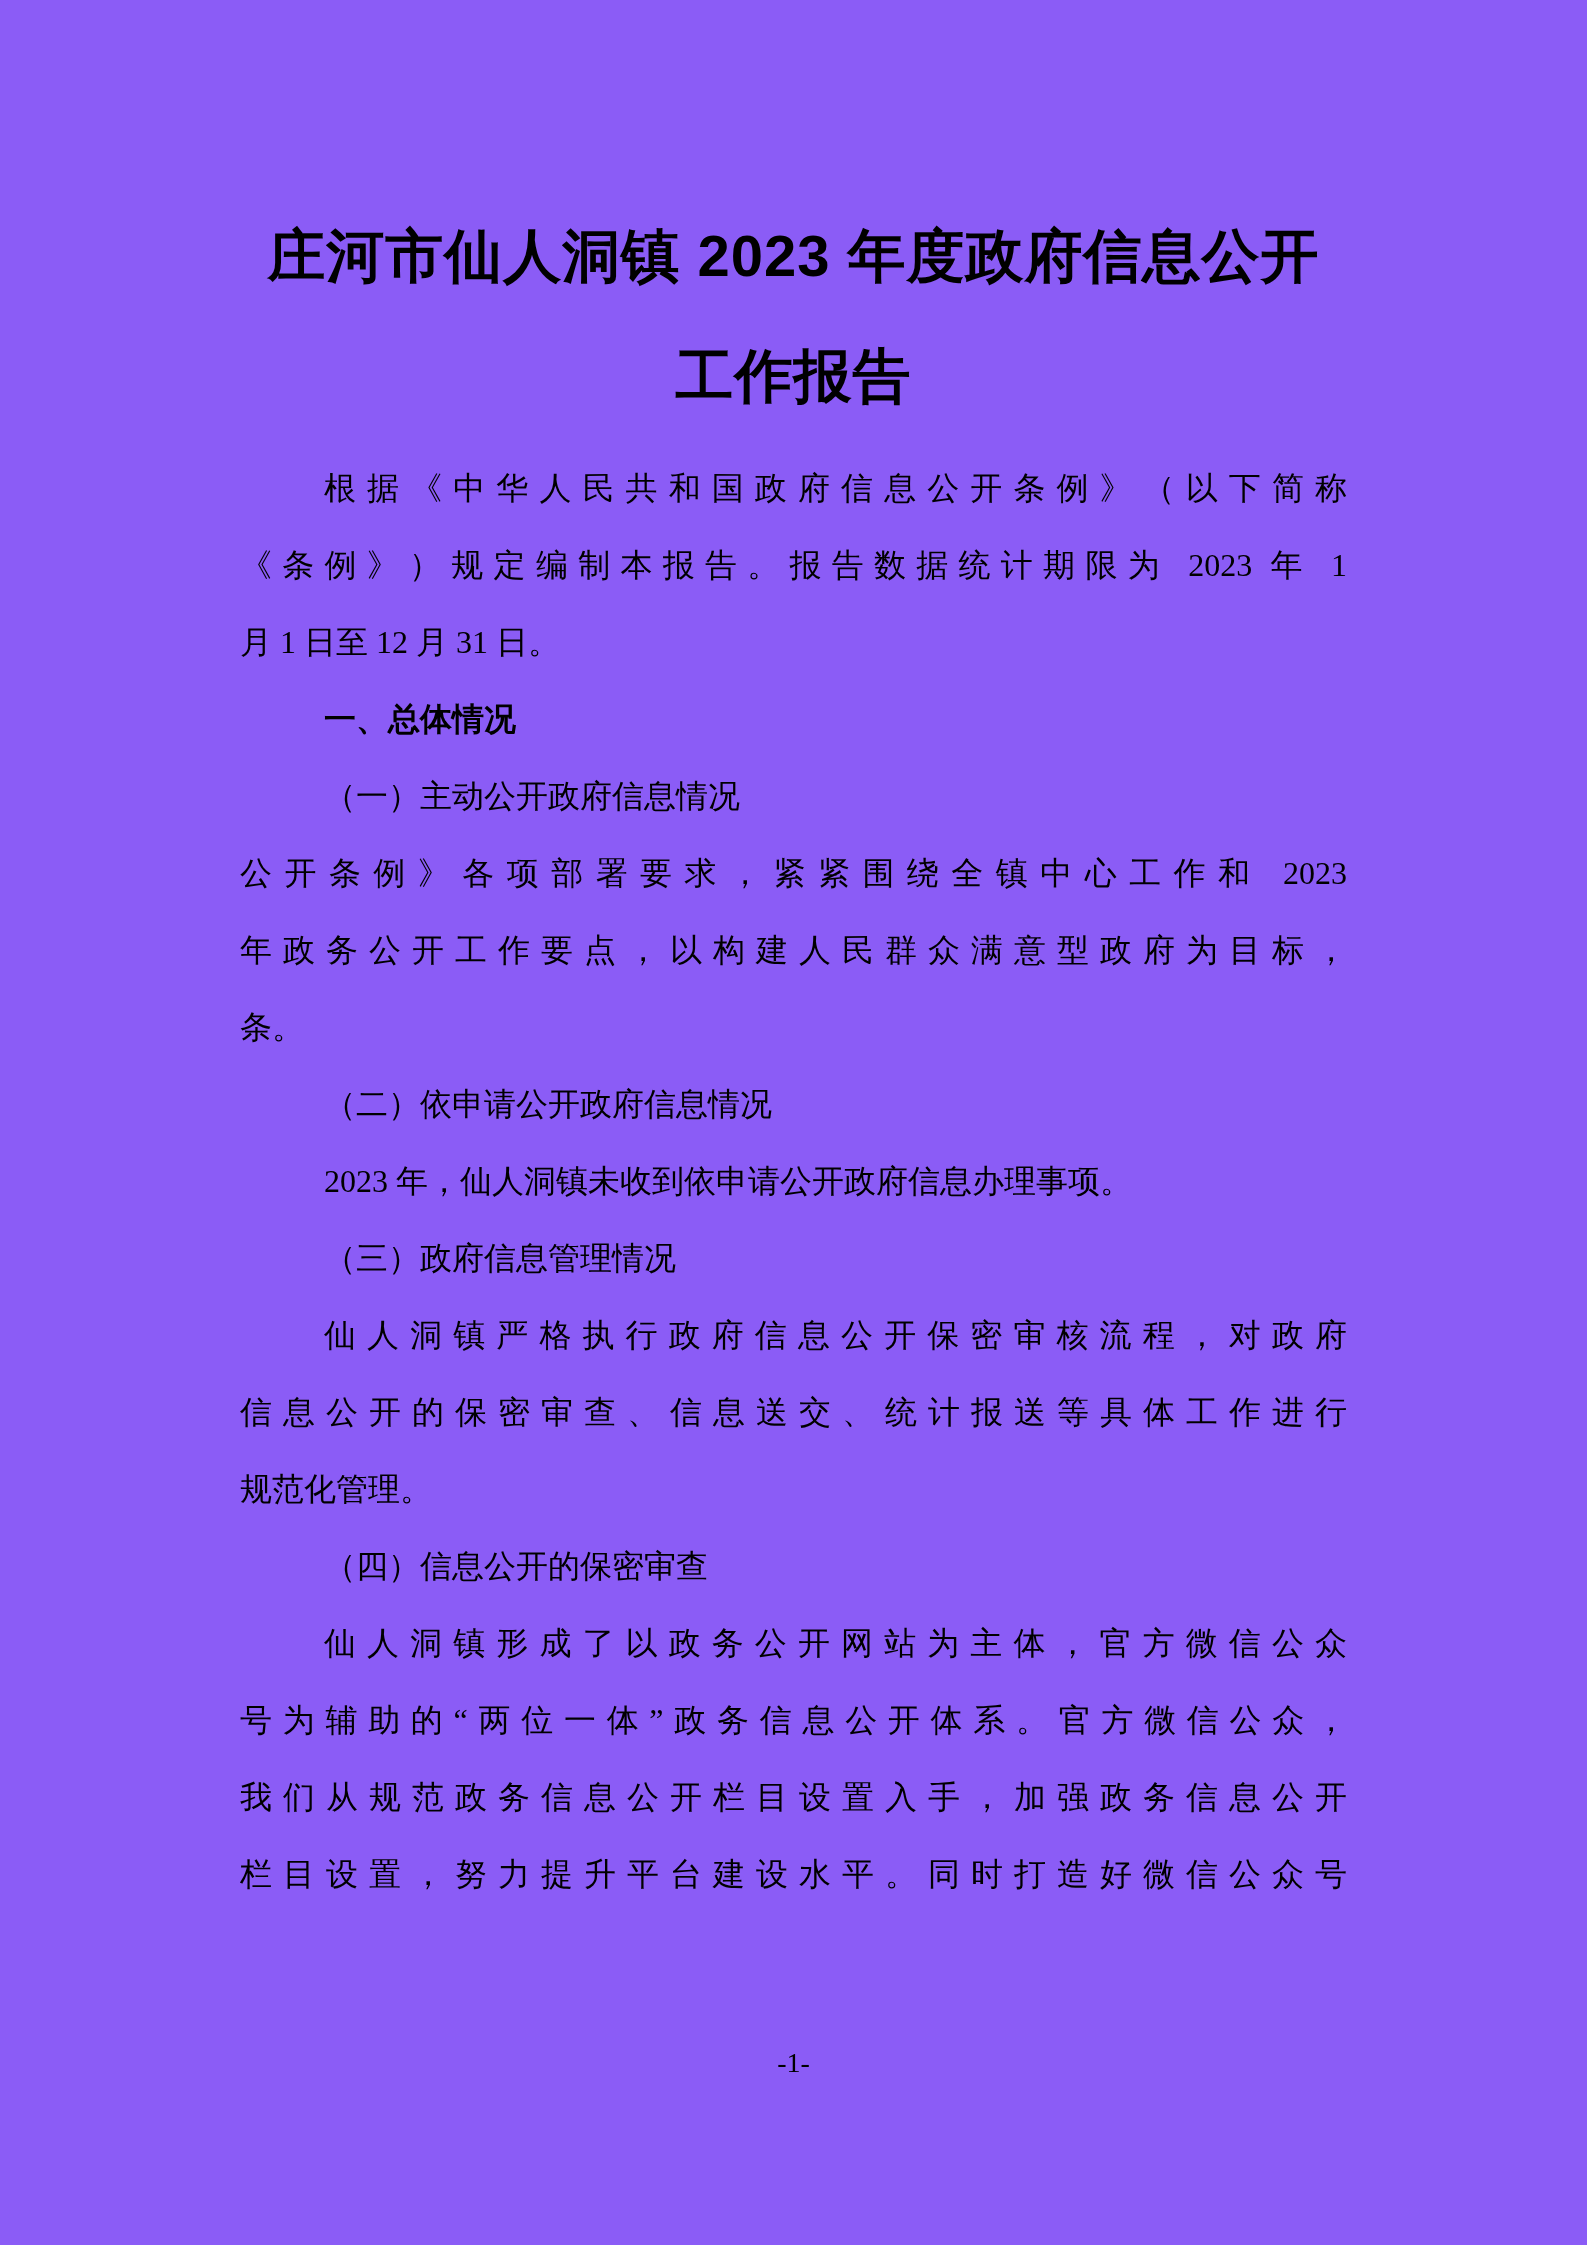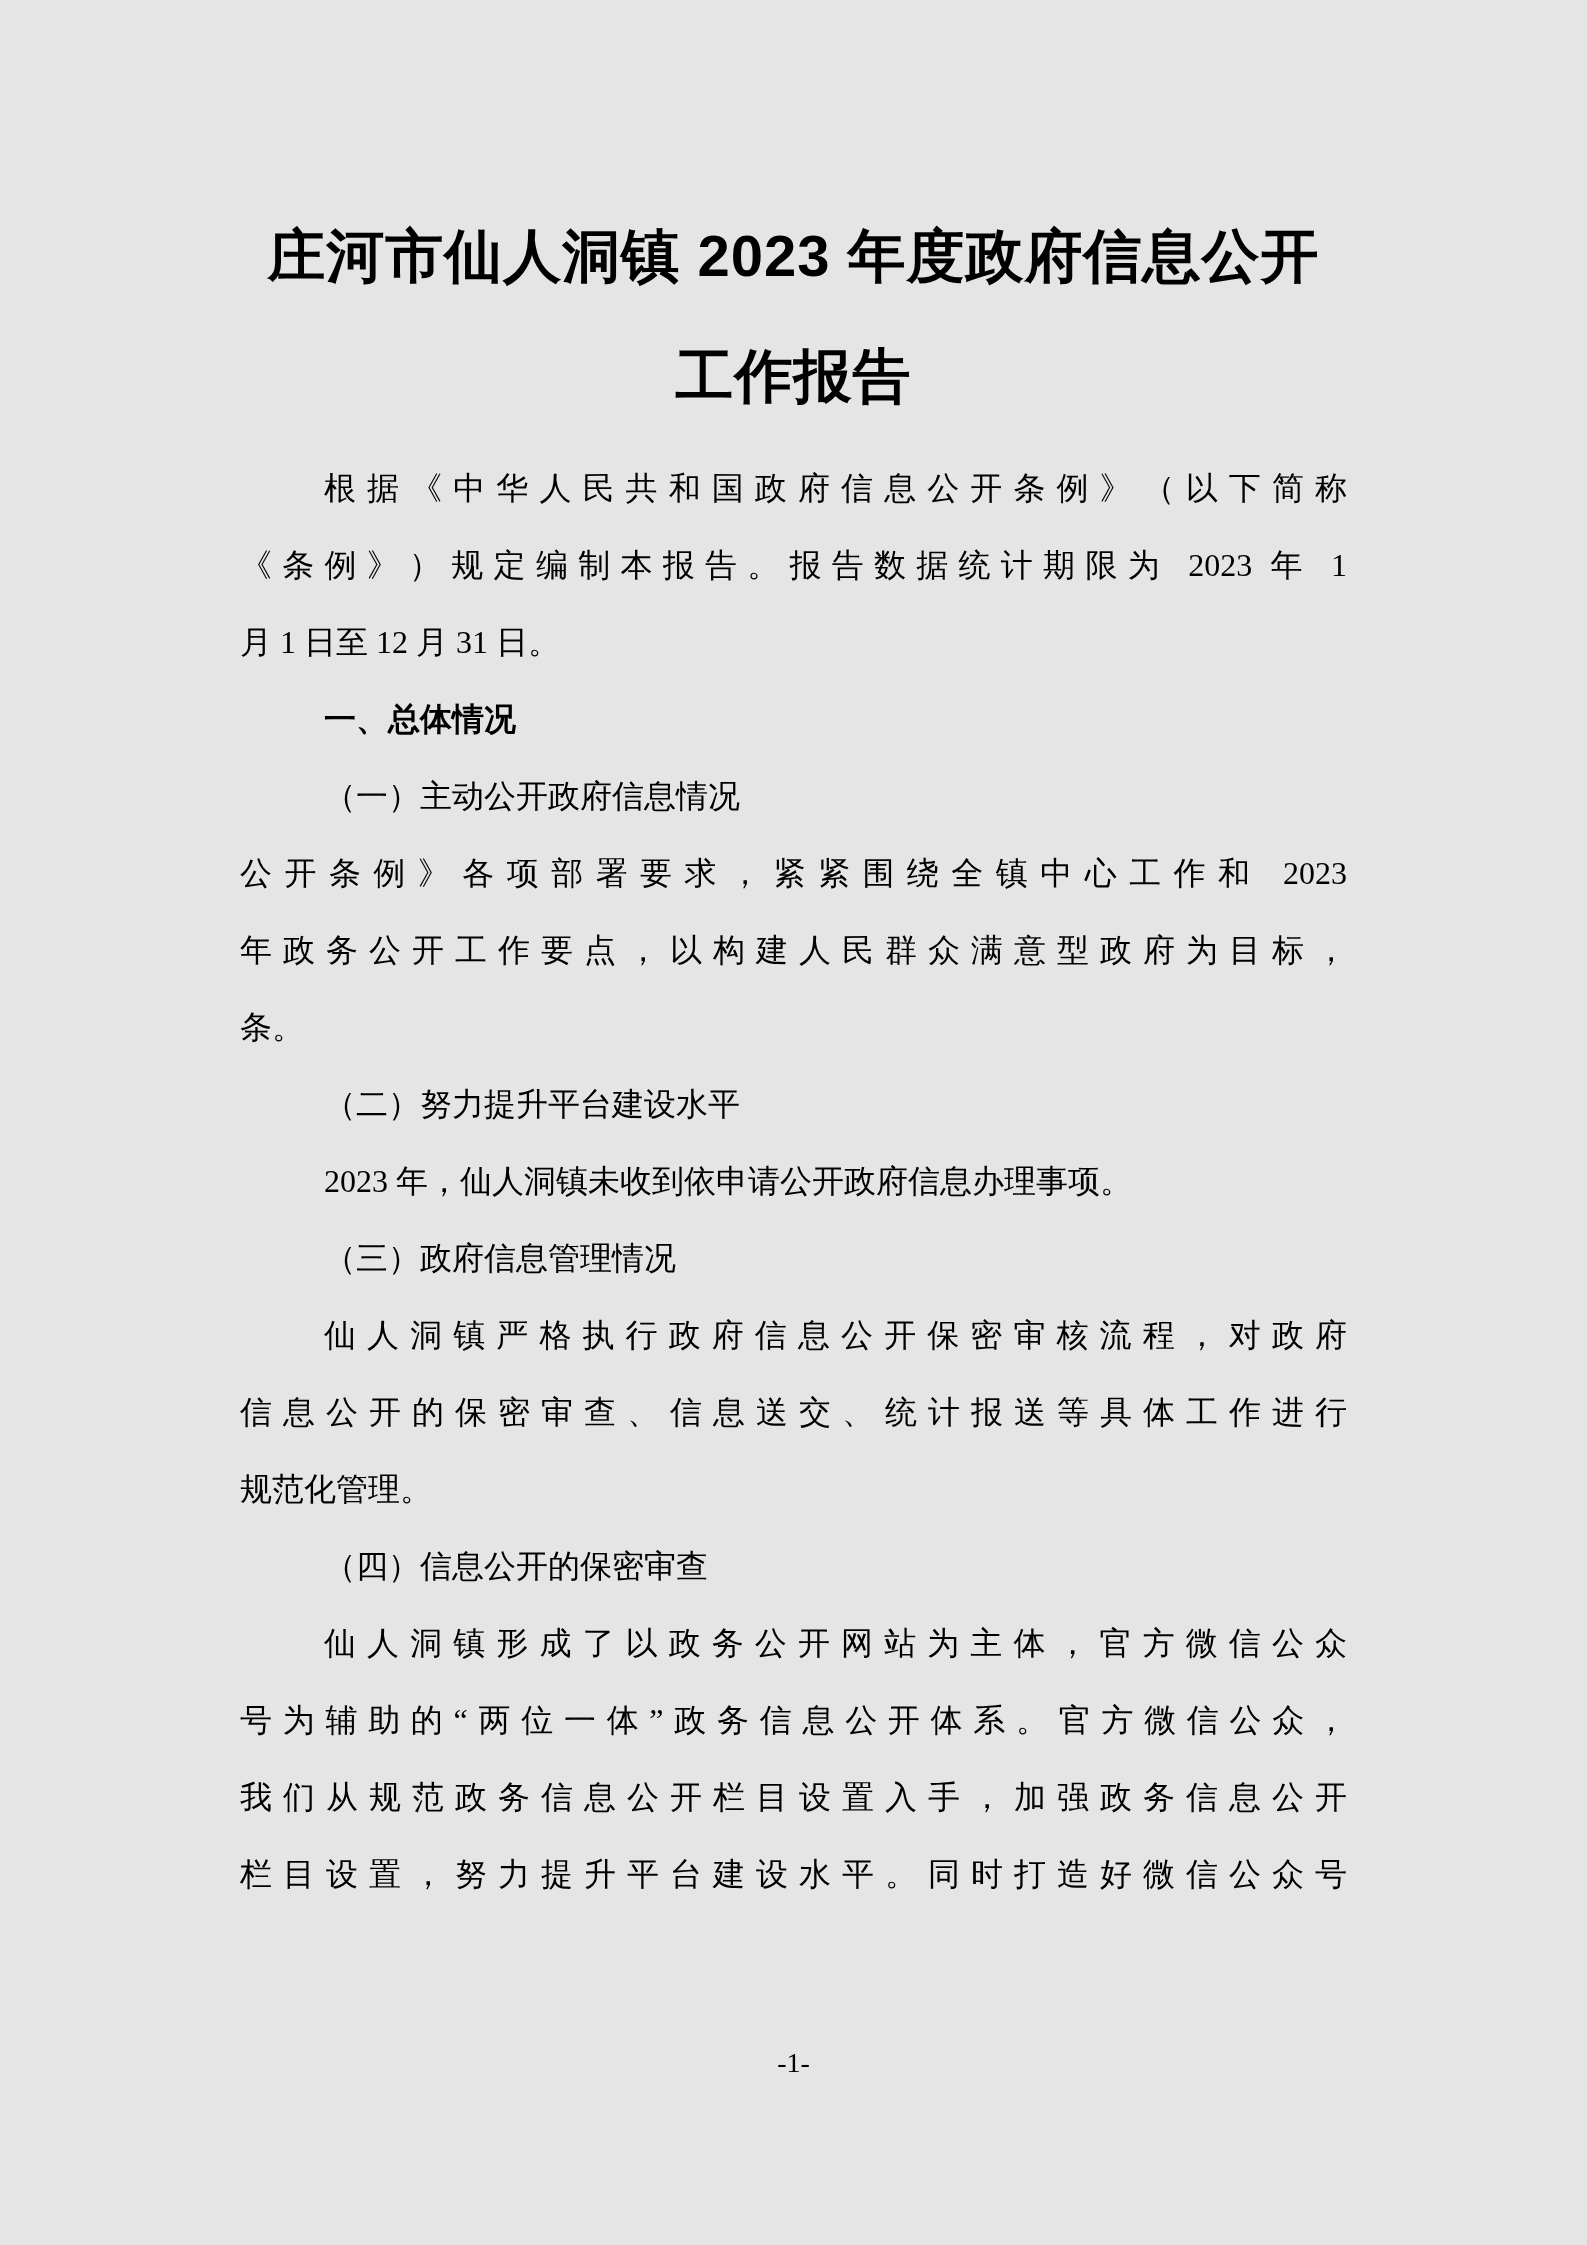--- a/index.html
+++ b/index.html
@@ -4,21 +4,21 @@
 <style>
   html, body {
     margin: 0;
     padding: 0;
     background: #ffffff;
   }
   .page {
     position: relative;
     width: 1587px;
     height: 2245px;
-    background: #e5e5e5;
+    background: #8b5cf6;
     color: #000000;
     overflow: hidden;
   }
   .content {
     position: absolute;
     left: 240px;
     top: 196px;
     width: 1107px;
   }
   .doc-title {
@@ -85,21 +85,21 @@
       <div class="line fill">《条例》）规定编制本报告。报告数据统计期限为 2023 年 1</div>
       <div class="line">月 1 日至 12 月 31 日。</div>
 
       <div class="line sec-heading ind">一、总体情况</div>
 
       <div class="line sub-heading ind">（一）主动公开政府信息情况</div>
       <div class="line fill">公开条例》各项部署要求，紧紧围绕全镇中心工作和 2023</div>
       <div class="line fill">年政务公开工作要点，以构建人民群众满意型政府为目标，</div>
       <div class="line">条。</div>
 
-      <div class="line sub-heading ind">（二）努力提升平台建设水平</div>
+      <div class="line sub-heading ind">（二）依申请公开政府信息情况</div>
       <div class="line ind">2023 年，仙人洞镇未收到依申请公开政府信息办理事项。</div>
 
       <div class="line sub-heading ind">（三）政府信息管理情况</div>
       <div class="line fill ind">仙人洞镇严格执行政府信息公开保密审核流程，对政府</div>
       <div class="line fill">信息公开的保密审查、信息送交、统计报送等具体工作进行</div>
       <div class="line">规范化管理。</div>
 
       <div class="line sub-heading ind">（四）信息公开的保密审查</div>
       <div class="line fill ind">仙人洞镇形成了以政务公开网站为主体，官方微信公众</div>
       <div class="line fill">号为辅助的“两位一体”政务信息公开体系。官方微信公众，</div>

